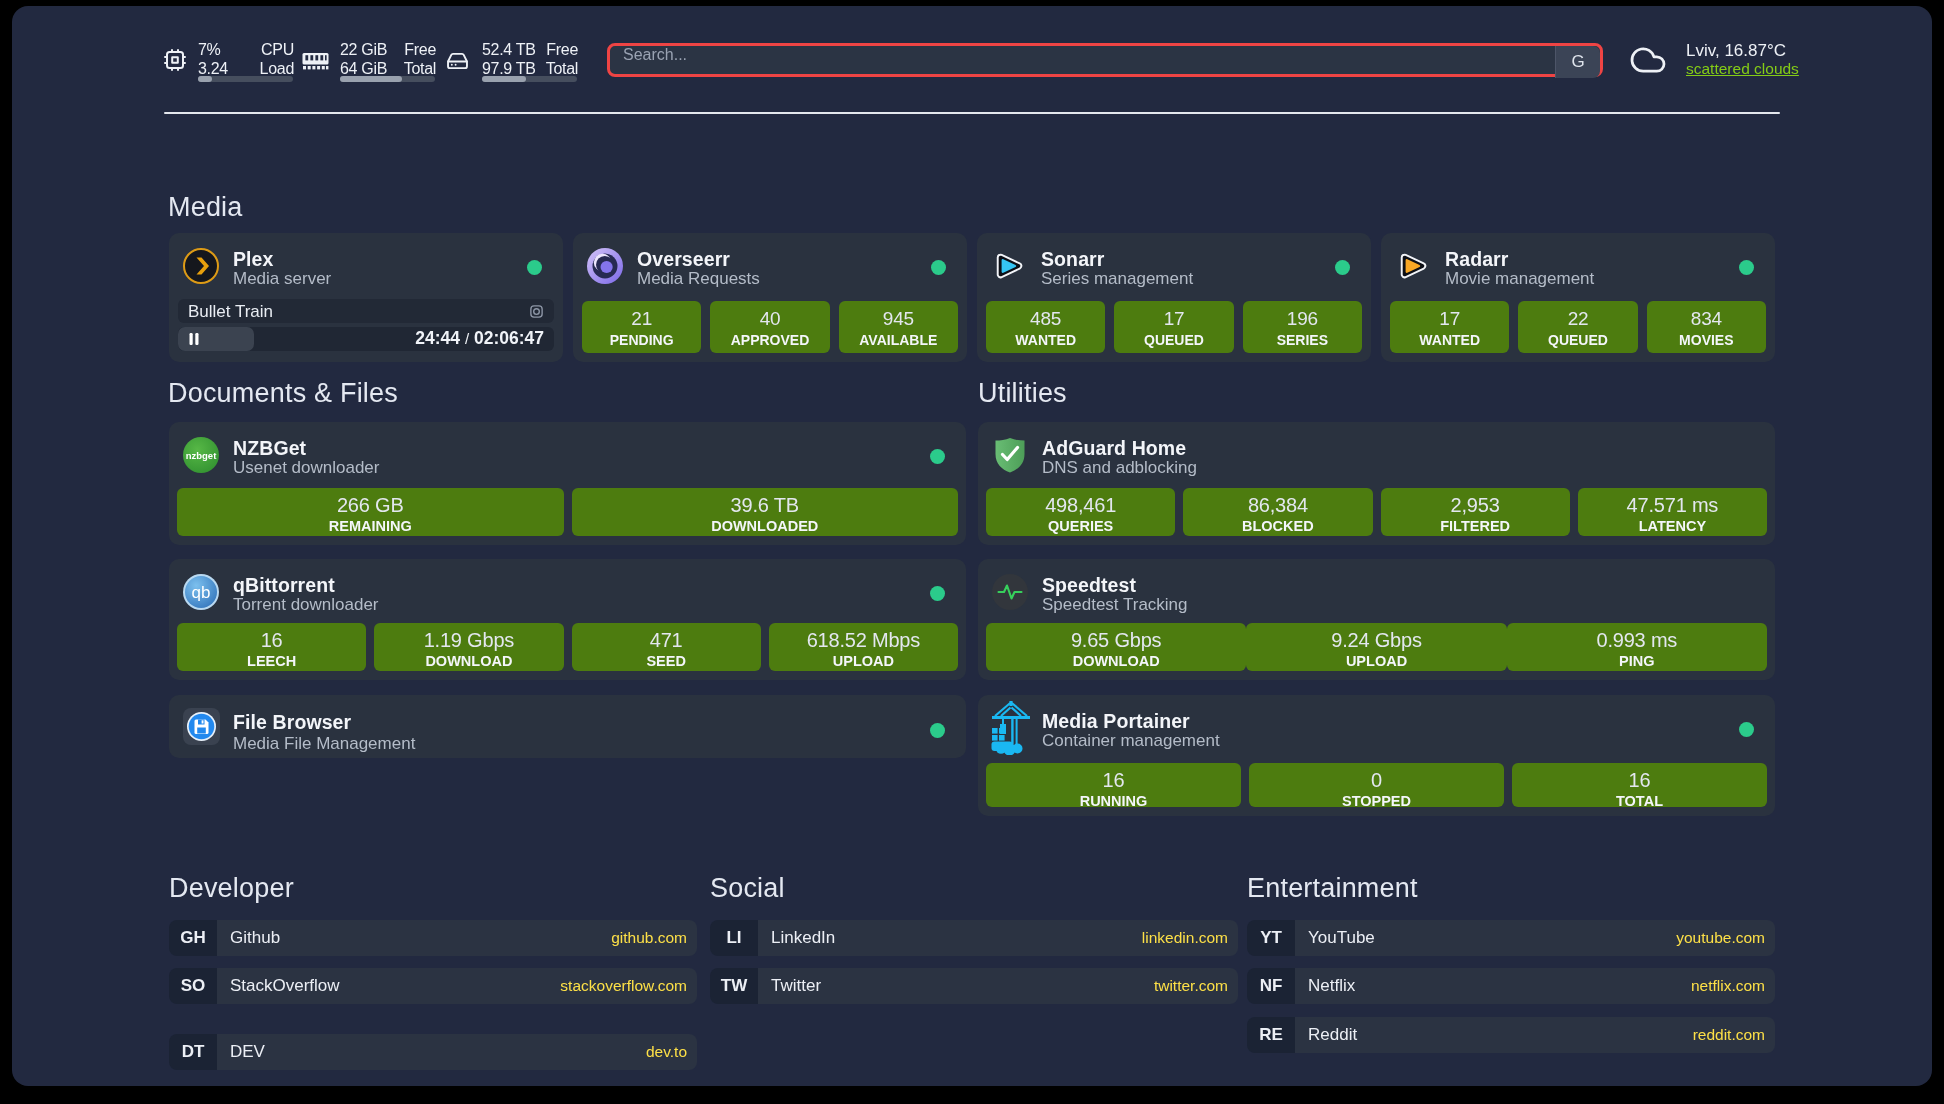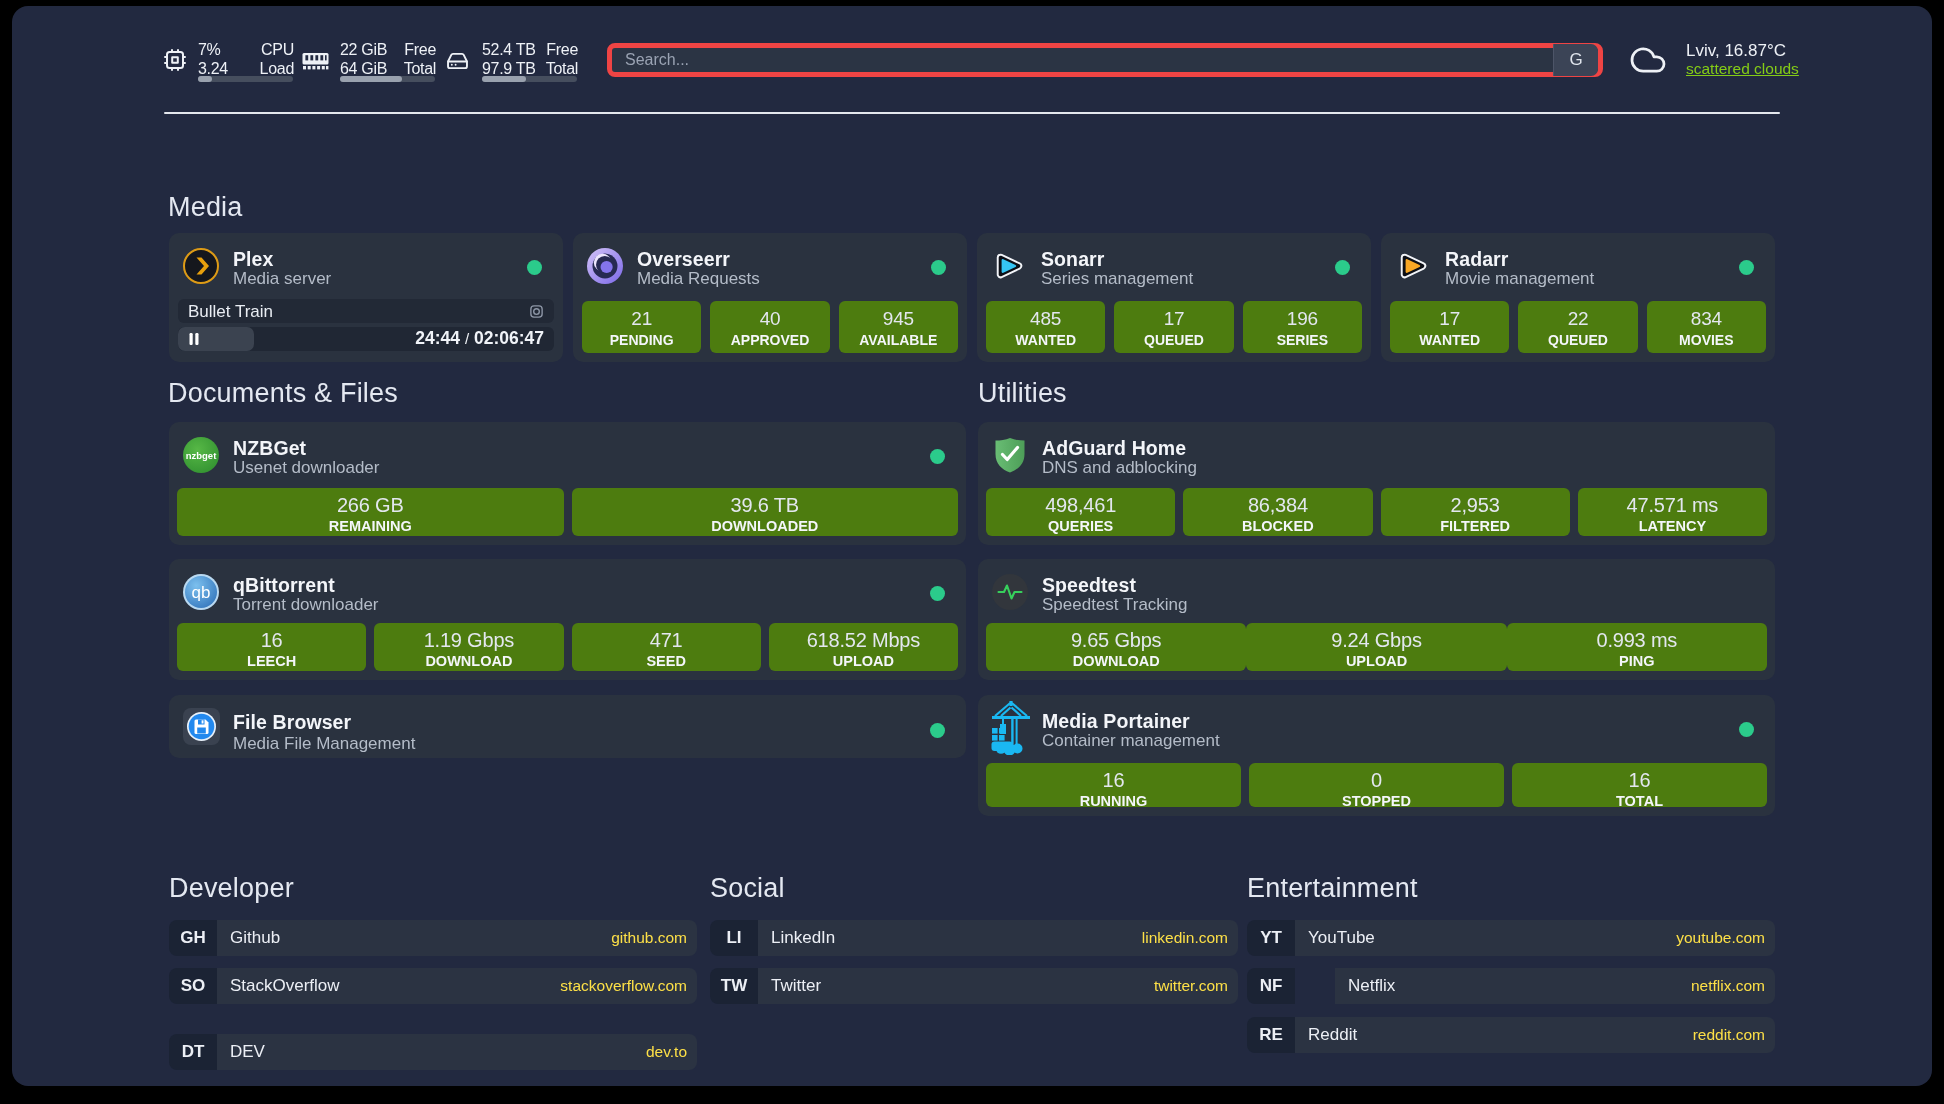--- a/index.html
+++ b/index.html
@@ -98,21 +98,21 @@
     </div>
     <div class="r2">
       <span>97.9 TB</span>
       <span>Total</span>
     </div>
   </div>
 <div class="bar" style="left:482px">
     <i style="width:44px"></i>
   </div>
 
-<div class="abs" style="left:607px; top:43px; width:996px; height:34px; background:#2b3444; border:5px solid #ef4444; border-radius:8px; display:flex; align-items:center;">
+<div class="abs" style="left:607px; top:43px; width:996px; height:34px; background:#2b3444; border:3px solid #ef4444; border-radius:8px; display:flex; ">
   <div style="flex:1; padding-left:13px; font-size:16px; color:#9aa3b3;">Search...</div>
   <div style="width:45px; height:32px; background:#3b4456; border-left:1px solid #4d5568; border-radius:0 7px 7px 0; display:flex; align-items:center; justify-content:center; font-size:17px; color:#dfe4ec;">G</div>
 </div>
 
 <svg class="abs" style="left:1628px; top:44px" width="40" height="32" viewBox="0 0 24 20" fill="none" stroke="#eef1f6" stroke-width="1.7" stroke-linecap="round" stroke-linejoin="round">
     <path d="M17.5 17H9a7 7 0 1 1 6.71-9h1.79a4.5 4.5 0 1 1 0 9Z"></path>
   </svg>
 <div class="abs" style="left:1686px; top:41px;">
   <div style="font-size:17px; color:#eef1f6; height:19px; line-height:19px;">Lviv, 16.87°C</div>
   <div style="font-size:15.5px; color:#84cc16; height:18px; line-height:18px;text-decoration:underline;">scattered clouds</div>
@@ -451,21 +451,21 @@
     </div>
 </div>
 <div class="bmcol" style="left:1247px; top:920px;">
   <div class="bmrow" style="top:0px;">
       <div class="bmab">YT</div>
       <div class="bmbody">
         <span class="bmname">YouTube</span>
         <span class="bmurl">youtube.com</span>
       </div>
     </div>
-  <div class="bmrow" style="top:48px;gap:40px;">
+  <div class="bmrow" style="top:48px;">
       <div class="bmab">NF</div>
       <div class="bmbody">
         <span class="bmname">Netflix</span>
         <span class="bmurl">netflix.com</span>
       </div>
     </div>
   <div class="bmrow" style="top:96.5px;">
       <div class="bmab">RE</div>
       <div class="bmbody">
         <span class="bmname">Reddit</span>

